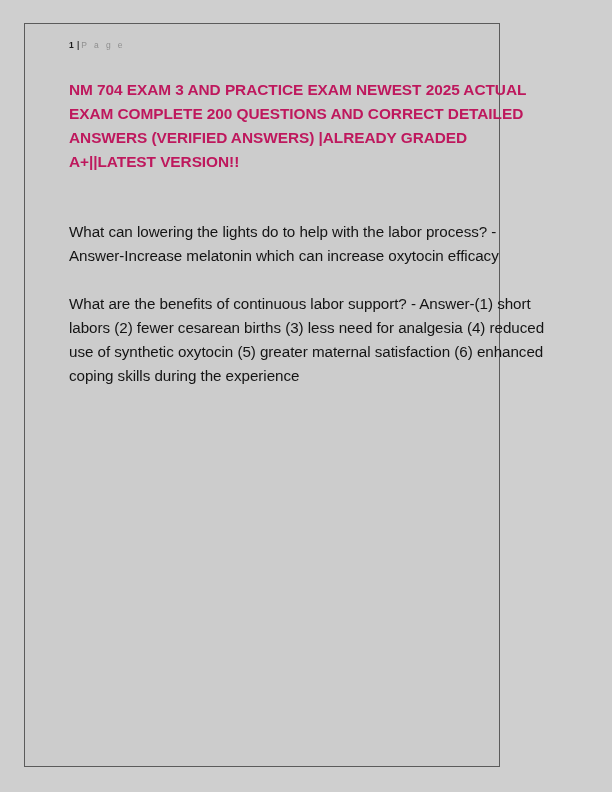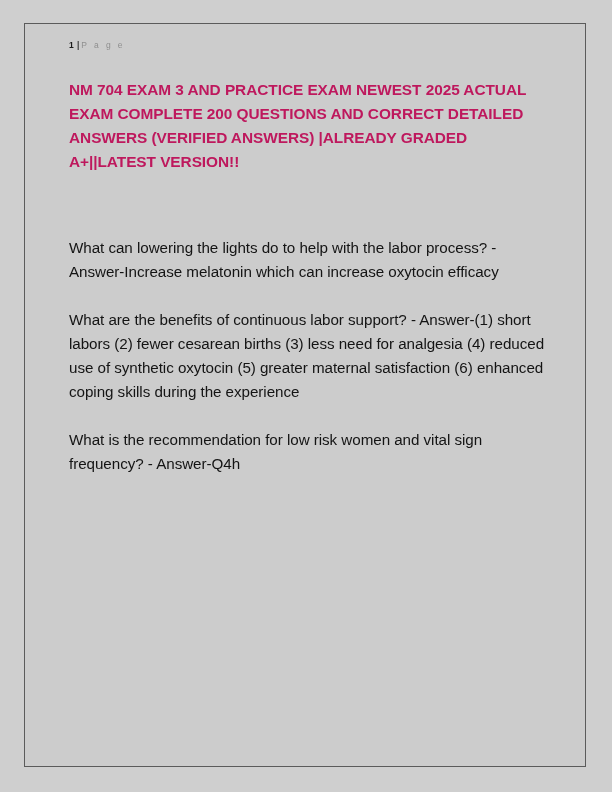--- a/index.html
+++ b/index.html
@@ -11,21 +11,21 @@
     height: 792px;
     background: #cfcfcf;
     font-family: "Liberation Sans", sans-serif;
     overflow: hidden;
   }
 
   .page-sheet {
     position: absolute;
     left: 24px;
     top: 23px;
-    width: 562px;
+    width: 476px;
     height: 744px;
     background: #cccccc;
     border: 1px solid #5b5b5b;
     box-sizing: border-box;
   }
 
   .page-inner {
     position: absolute;
     left: 44px;
     top: 14px;
@@ -75,35 +75,34 @@
   }
   .qa-block {
     color: #141414;
     font-size: 15.2px;
     line-height: 24px;
     letter-spacing: -0.05px;
     margin: 0;
     padding: 0;
     max-width: 476px;
   }
-  .qa-block.gap-title { margin-top: 62px; }
+  .qa-block.gap-title { margin-top: 46px; }
   .qa-block.gap-para  { margin-top: 24px; }
 </style>
 </head>
 <body>
 
 <div class="page-sheet">
   <div class="page-inner">
 
     <div class="doc-header">
       <span class="pg-num">1</span><span class="pg-sep">|</span><span class="pg-word">P a g e</span>
     </div>
 
     <h1 class="doc-title">NM 704 EXAM 3 AND PRACTICE EXAM NEWEST 2025 ACTUAL EXAM COMPLETE 200 QUESTIONS AND CORRECT DETAILED ANSWERS (VERIFIED ANSWERS) |ALREADY GRADED A+||LATEST VERSION!!</h1>
 
     <div class="qa-list">
       <p class="qa-block gap-title">What can lowering the lights do to help with the labor process? - Answer-Increase melatonin which can increase oxytocin efficacy</p>
       <p class="qa-block gap-para">What are the benefits of continuous labor support? - Answer-(1) short labors (2) fewer cesarean births (3) less need for analgesia (4) reduced use of synthetic oxytocin (5) greater maternal satisfaction (6) enhanced coping skills during the experience</p>
-      <p class="qa-block gap-para">What is the recommendation for low risk women and vital sign frequency? - Answer-Q4h</p>
     </div>
 
   </div>
 </div>
 
 </body></html>

